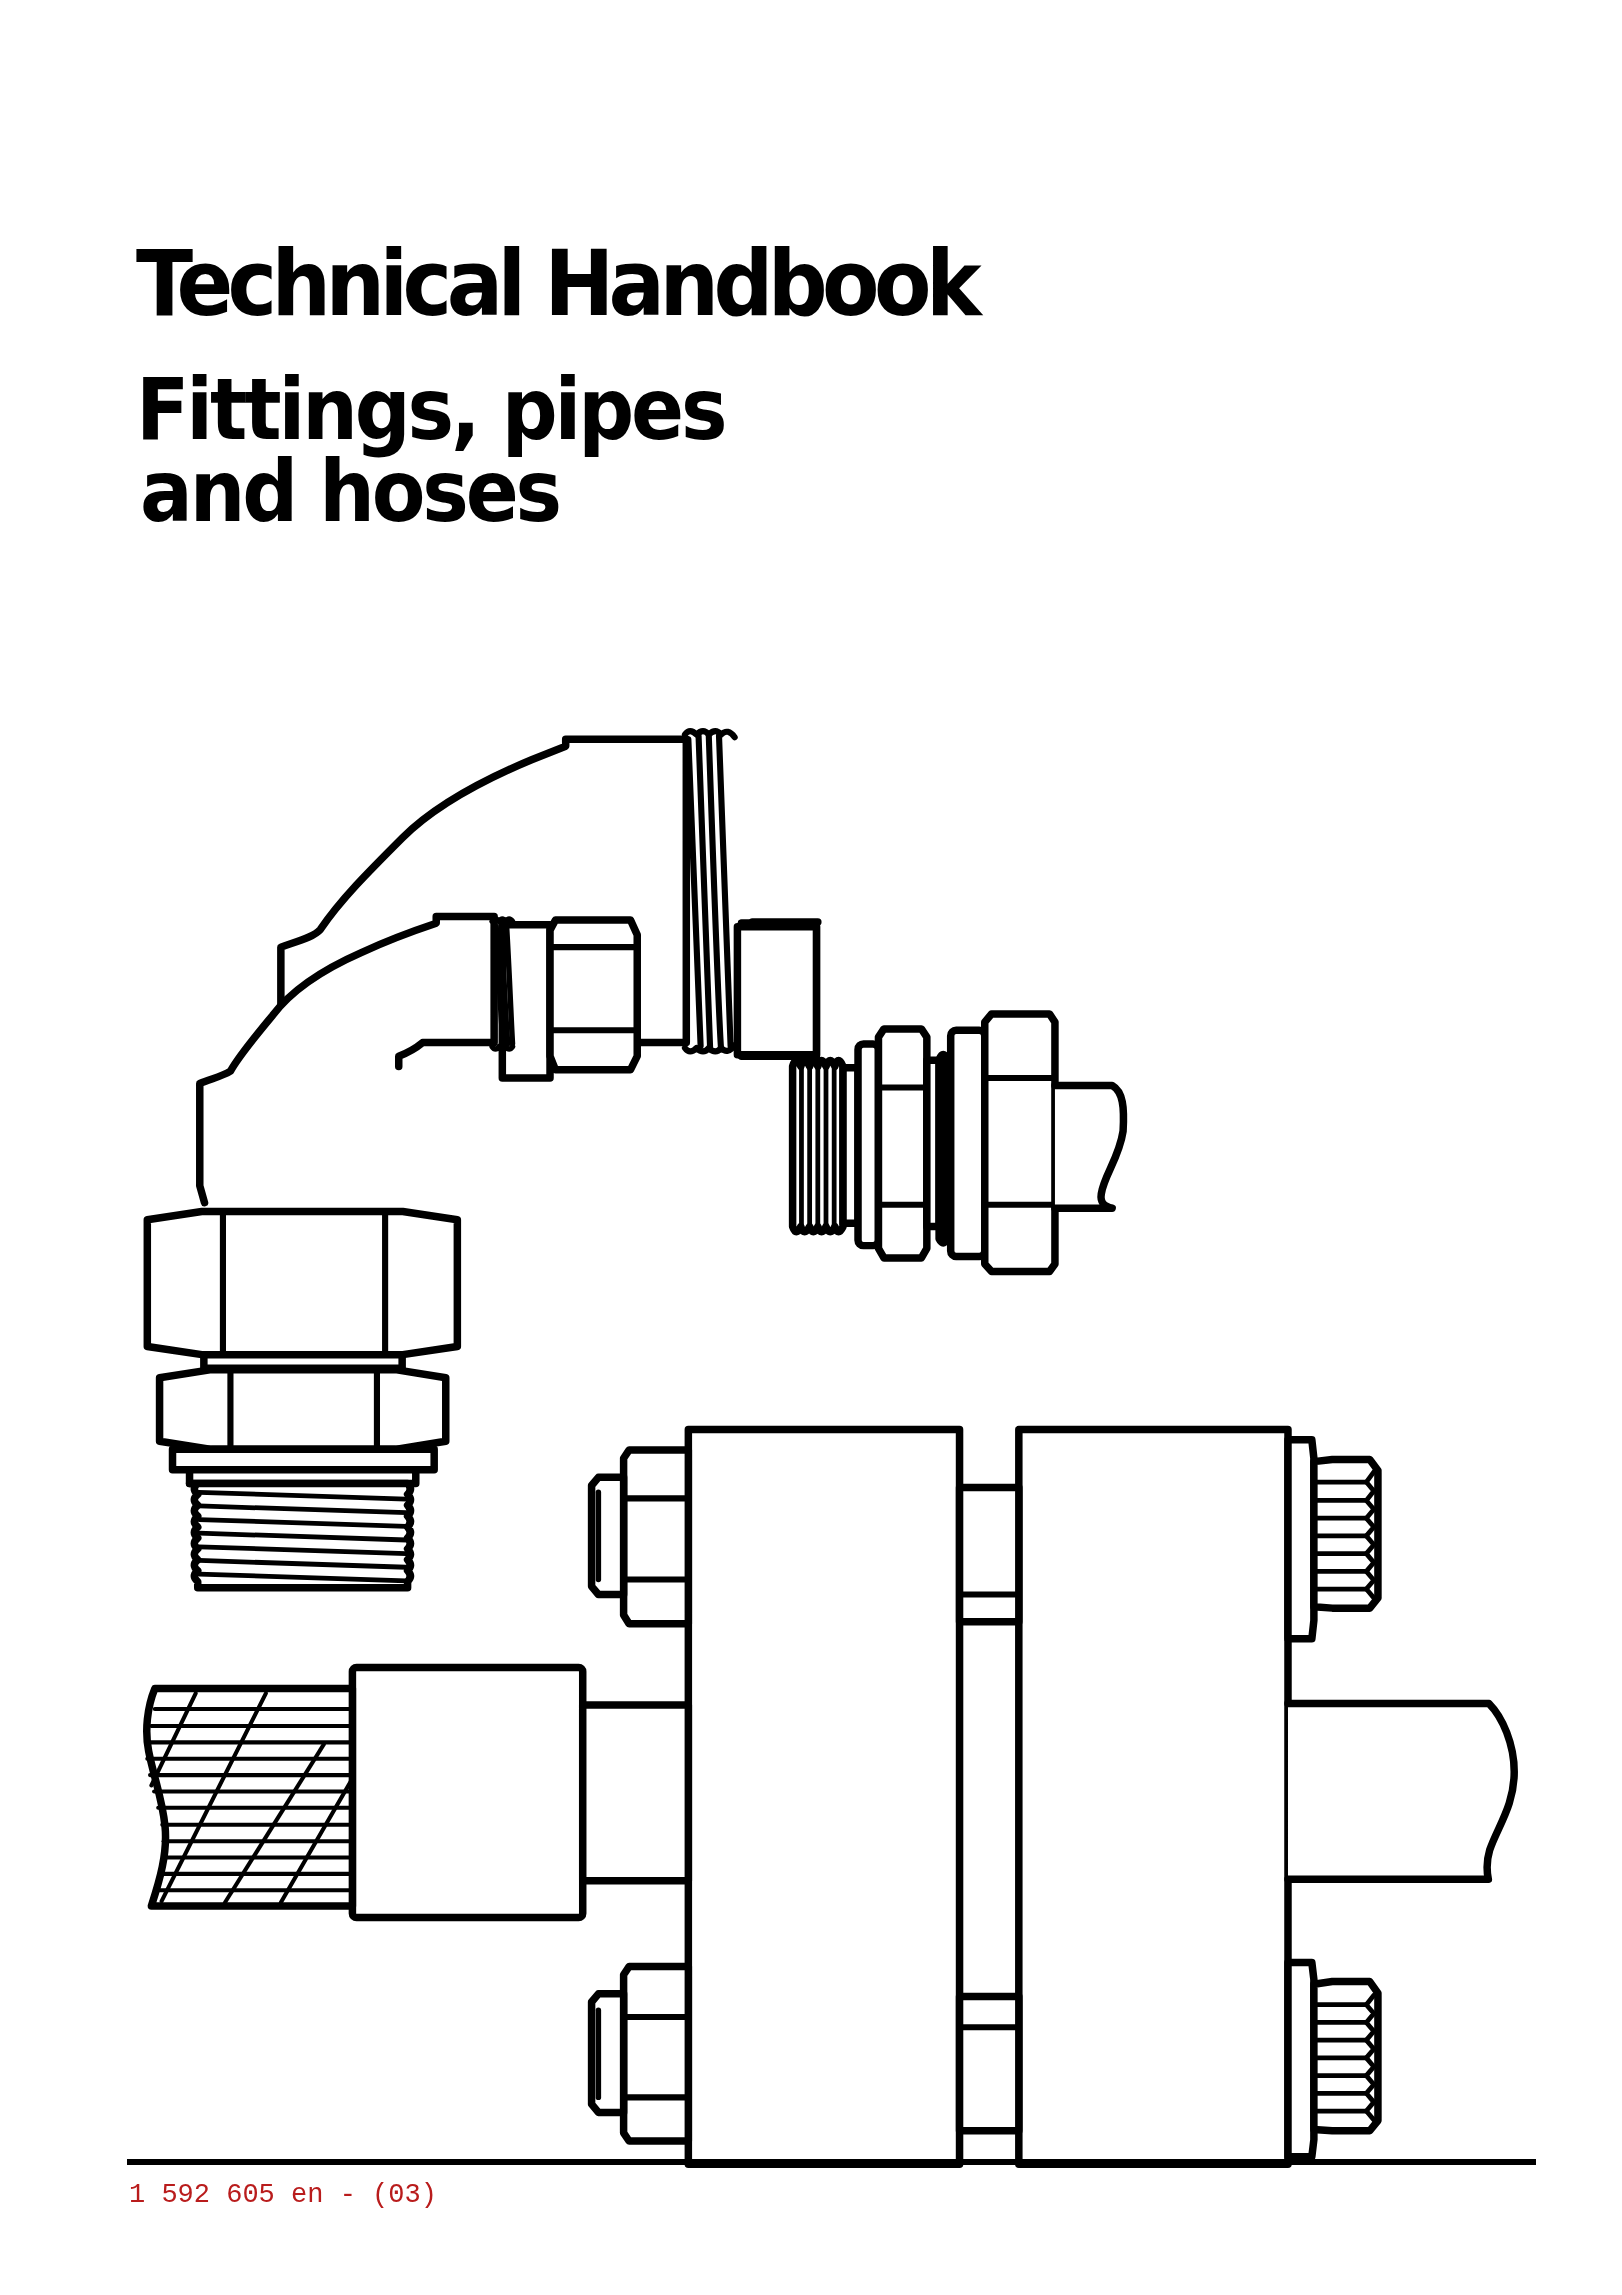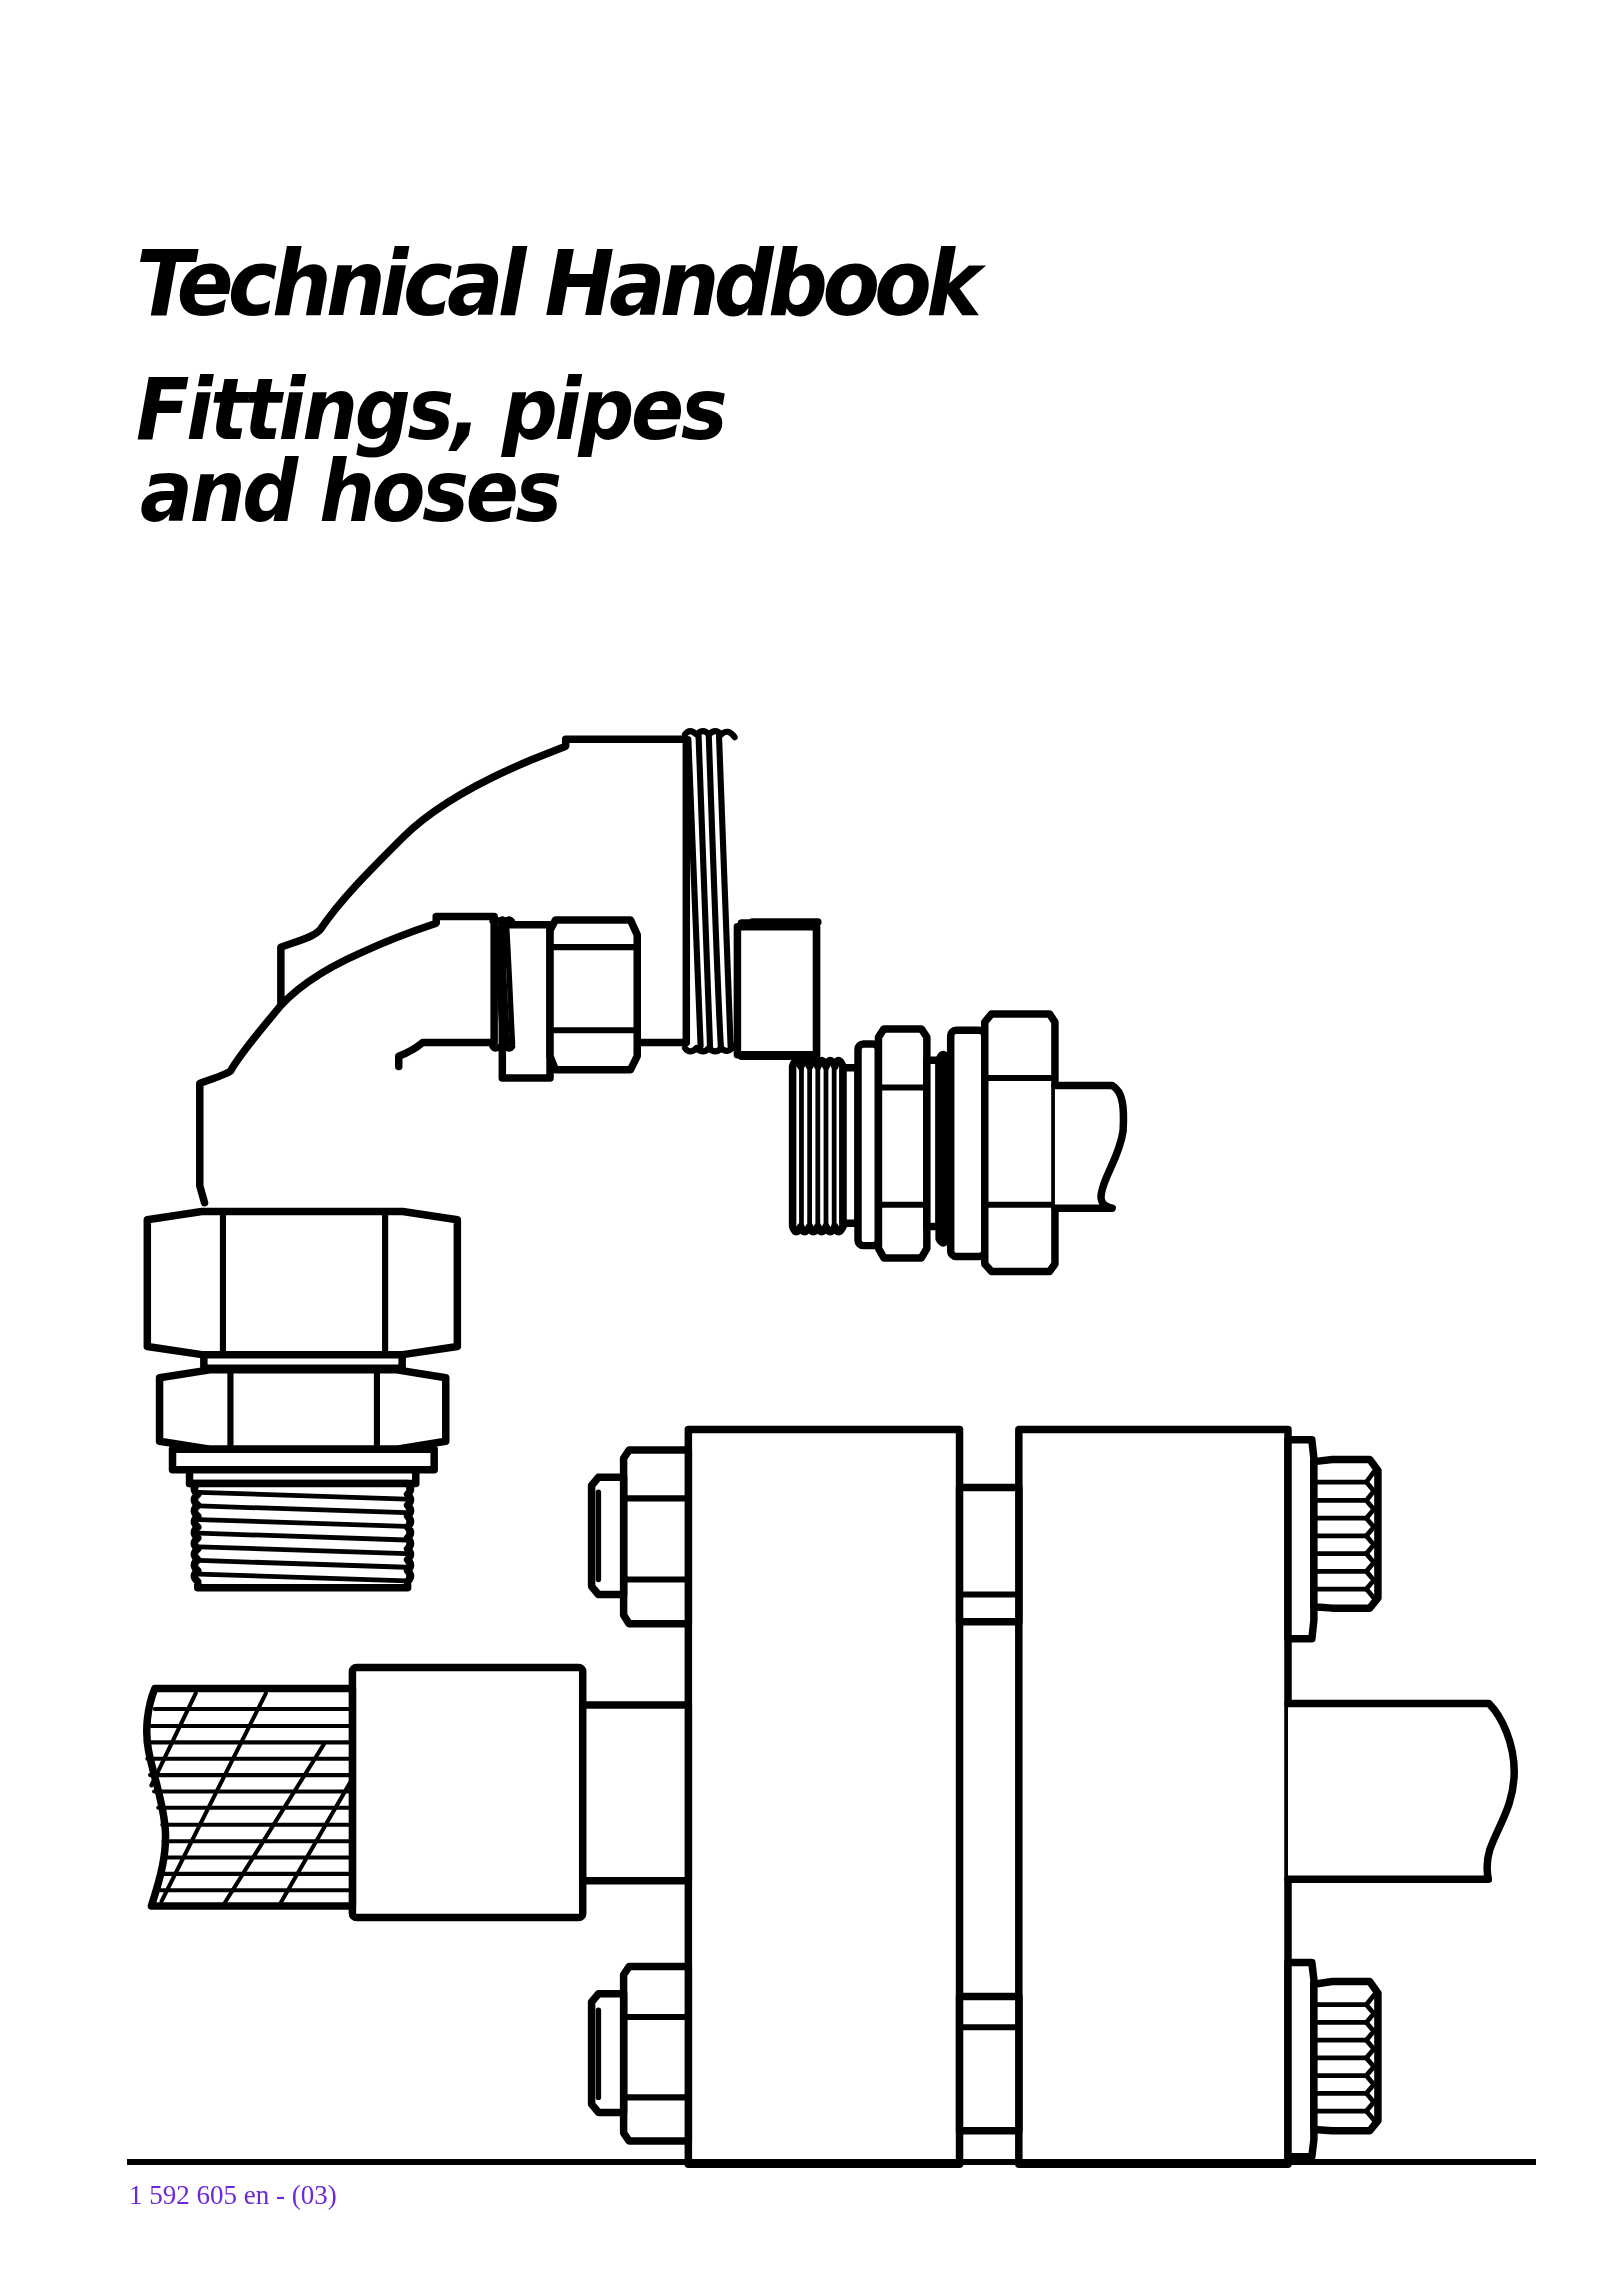--- a/index.html
+++ b/index.html
@@ -13,21 +13,20 @@
     position: relative;
     overflow: hidden;
     font-family: "DejaVu Sans", sans-serif;
     color: #000000;
   }
   .title-block {
     position: absolute;
     left: 136px;
     top: 239px;
     width: 954px;
-    font-style: italic;
   }
   .title-line {
     font-family: "DejaVu Sans", sans-serif;
     font-weight: bold;
     font-size: 87px;
     line-height: 90px;
     letter-spacing: -4.1px;
     margin: 0;
     white-space: nowrap;
     transform: scaleX(0.92);
@@ -58,24 +57,24 @@
     left: 127px;
     top: 2159px;
     width: 1409px;
     height: 6.1px;
     background: #000000;
   }
   .doc-code {
     position: absolute;
     left: 129px;
     top: 2180px;
-    font-family: Liberation Serif, serif;
+    font-family: Liberation Mono, monospace;
     font-size: 27px;
     line-height: 31px;
-    color: #6d28d9;
+    color: #b91c1c;
     white-space: nowrap;
   }
 </style>
 </head>
 <body>
 
 <div class="title-block">
   <div class="title-line title-main">Technical Handbook</div>
   <div class="title-line subtitle-line">Fittings, pipes</div>
   <div class="title-line subtitle-line second">and hoses</div>

